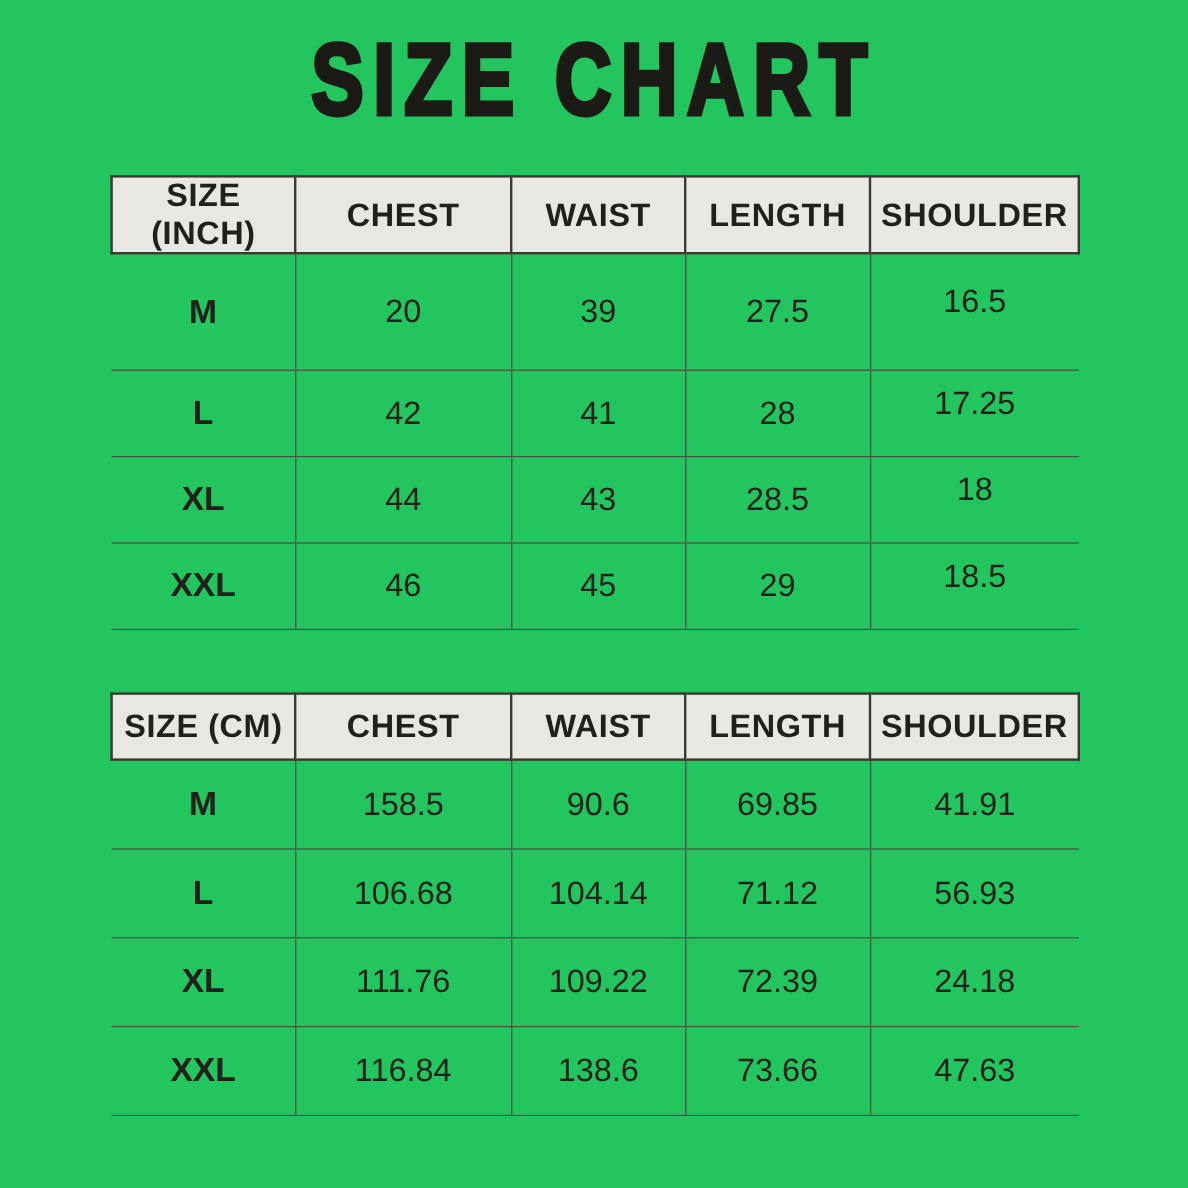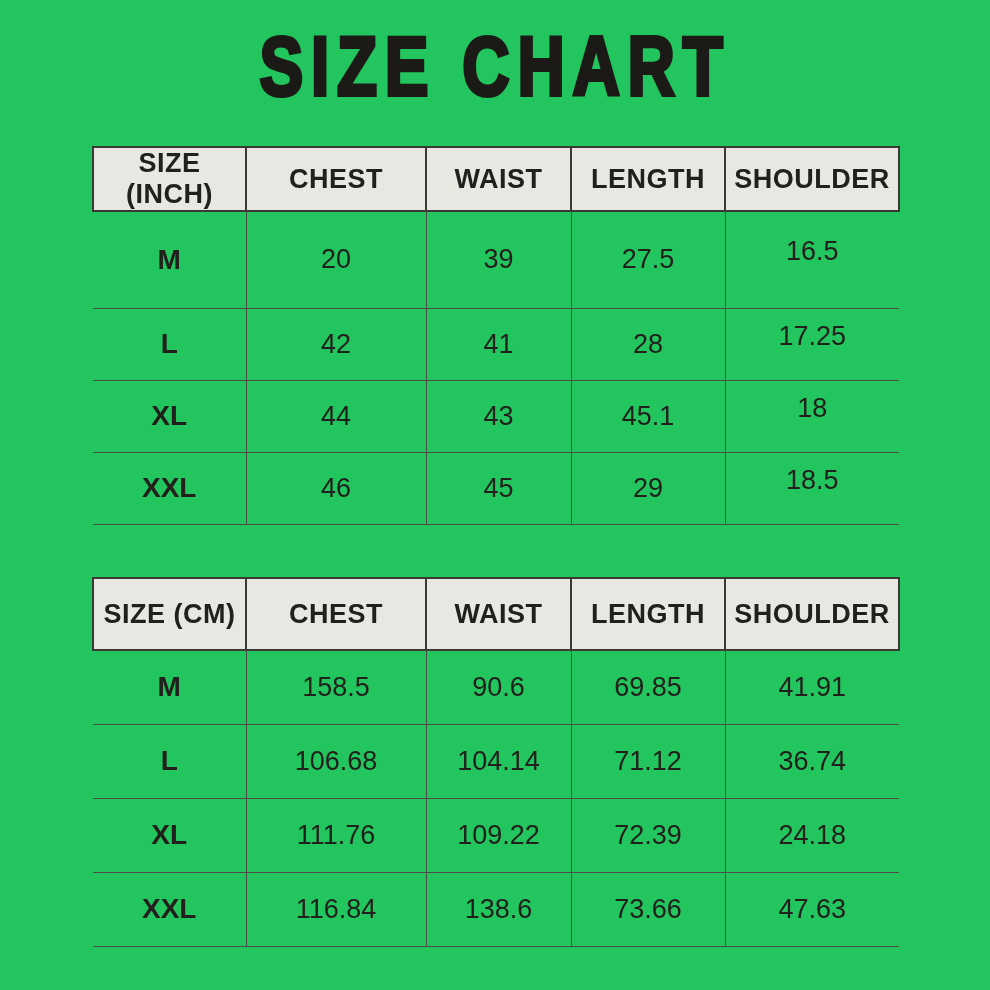--- a/index.html
+++ b/index.html
@@ -49,21 +49,21 @@
     background: #e9e7e1;
     border: 2px solid #3a3933;
     font-size: 27px;
     font-weight: bold;
     text-align: center;
     vertical-align: middle;
     padding: 0;
     letter-spacing: 0.5px;
   }
   #table-inch thead tr { height: 61px; margin-left: 12px; }
-  #table-cm   thead tr { height: 72px; }
+  #table-cm   thead tr { height: 55px; }
 
   .size-table td {
     border-left: 1.5px solid #4c4b45;
     border-bottom: 1.5px solid #4c4b45;
     text-align: center;
     vertical-align: middle;
     font-size: 27px;
     padding: 0;
   }
   .size-table td:first-child { border-left: none; }
@@ -112,21 +112,21 @@
         <td class="size-label">L</td>
         <td>42</td>
         <td>41</td>
         <td>28</td>
         <td class="shoulder-cell">17.25</td>
       </tr>
       <tr>
         <td class="size-label">XL</td>
         <td>44</td>
         <td>43</td>
-        <td>45.1</td>
+        <td>28.5</td>
         <td class="shoulder-cell">18</td>
       </tr>
       <tr>
         <td class="size-label">XXL</td>
         <td>46</td>
         <td>45</td>
         <td>29</td>
         <td class="shoulder-cell">18.5</td>
       </tr>
     </tbody>
@@ -155,21 +155,21 @@
         <td>158.5</td>
         <td>90.6</td>
         <td>69.85</td>
         <td>41.91</td>
       </tr>
       <tr>
         <td class="size-label">L</td>
         <td>106.68</td>
         <td>104.14</td>
         <td>71.12</td>
-        <td>36.74</td>
+        <td>56.93</td>
       </tr>
       <tr>
         <td class="size-label">XL</td>
         <td>111.76</td>
         <td>109.22</td>
         <td>72.39</td>
         <td>24.18</td>
       </tr>
       <tr>
         <td class="size-label">XXL</td>

